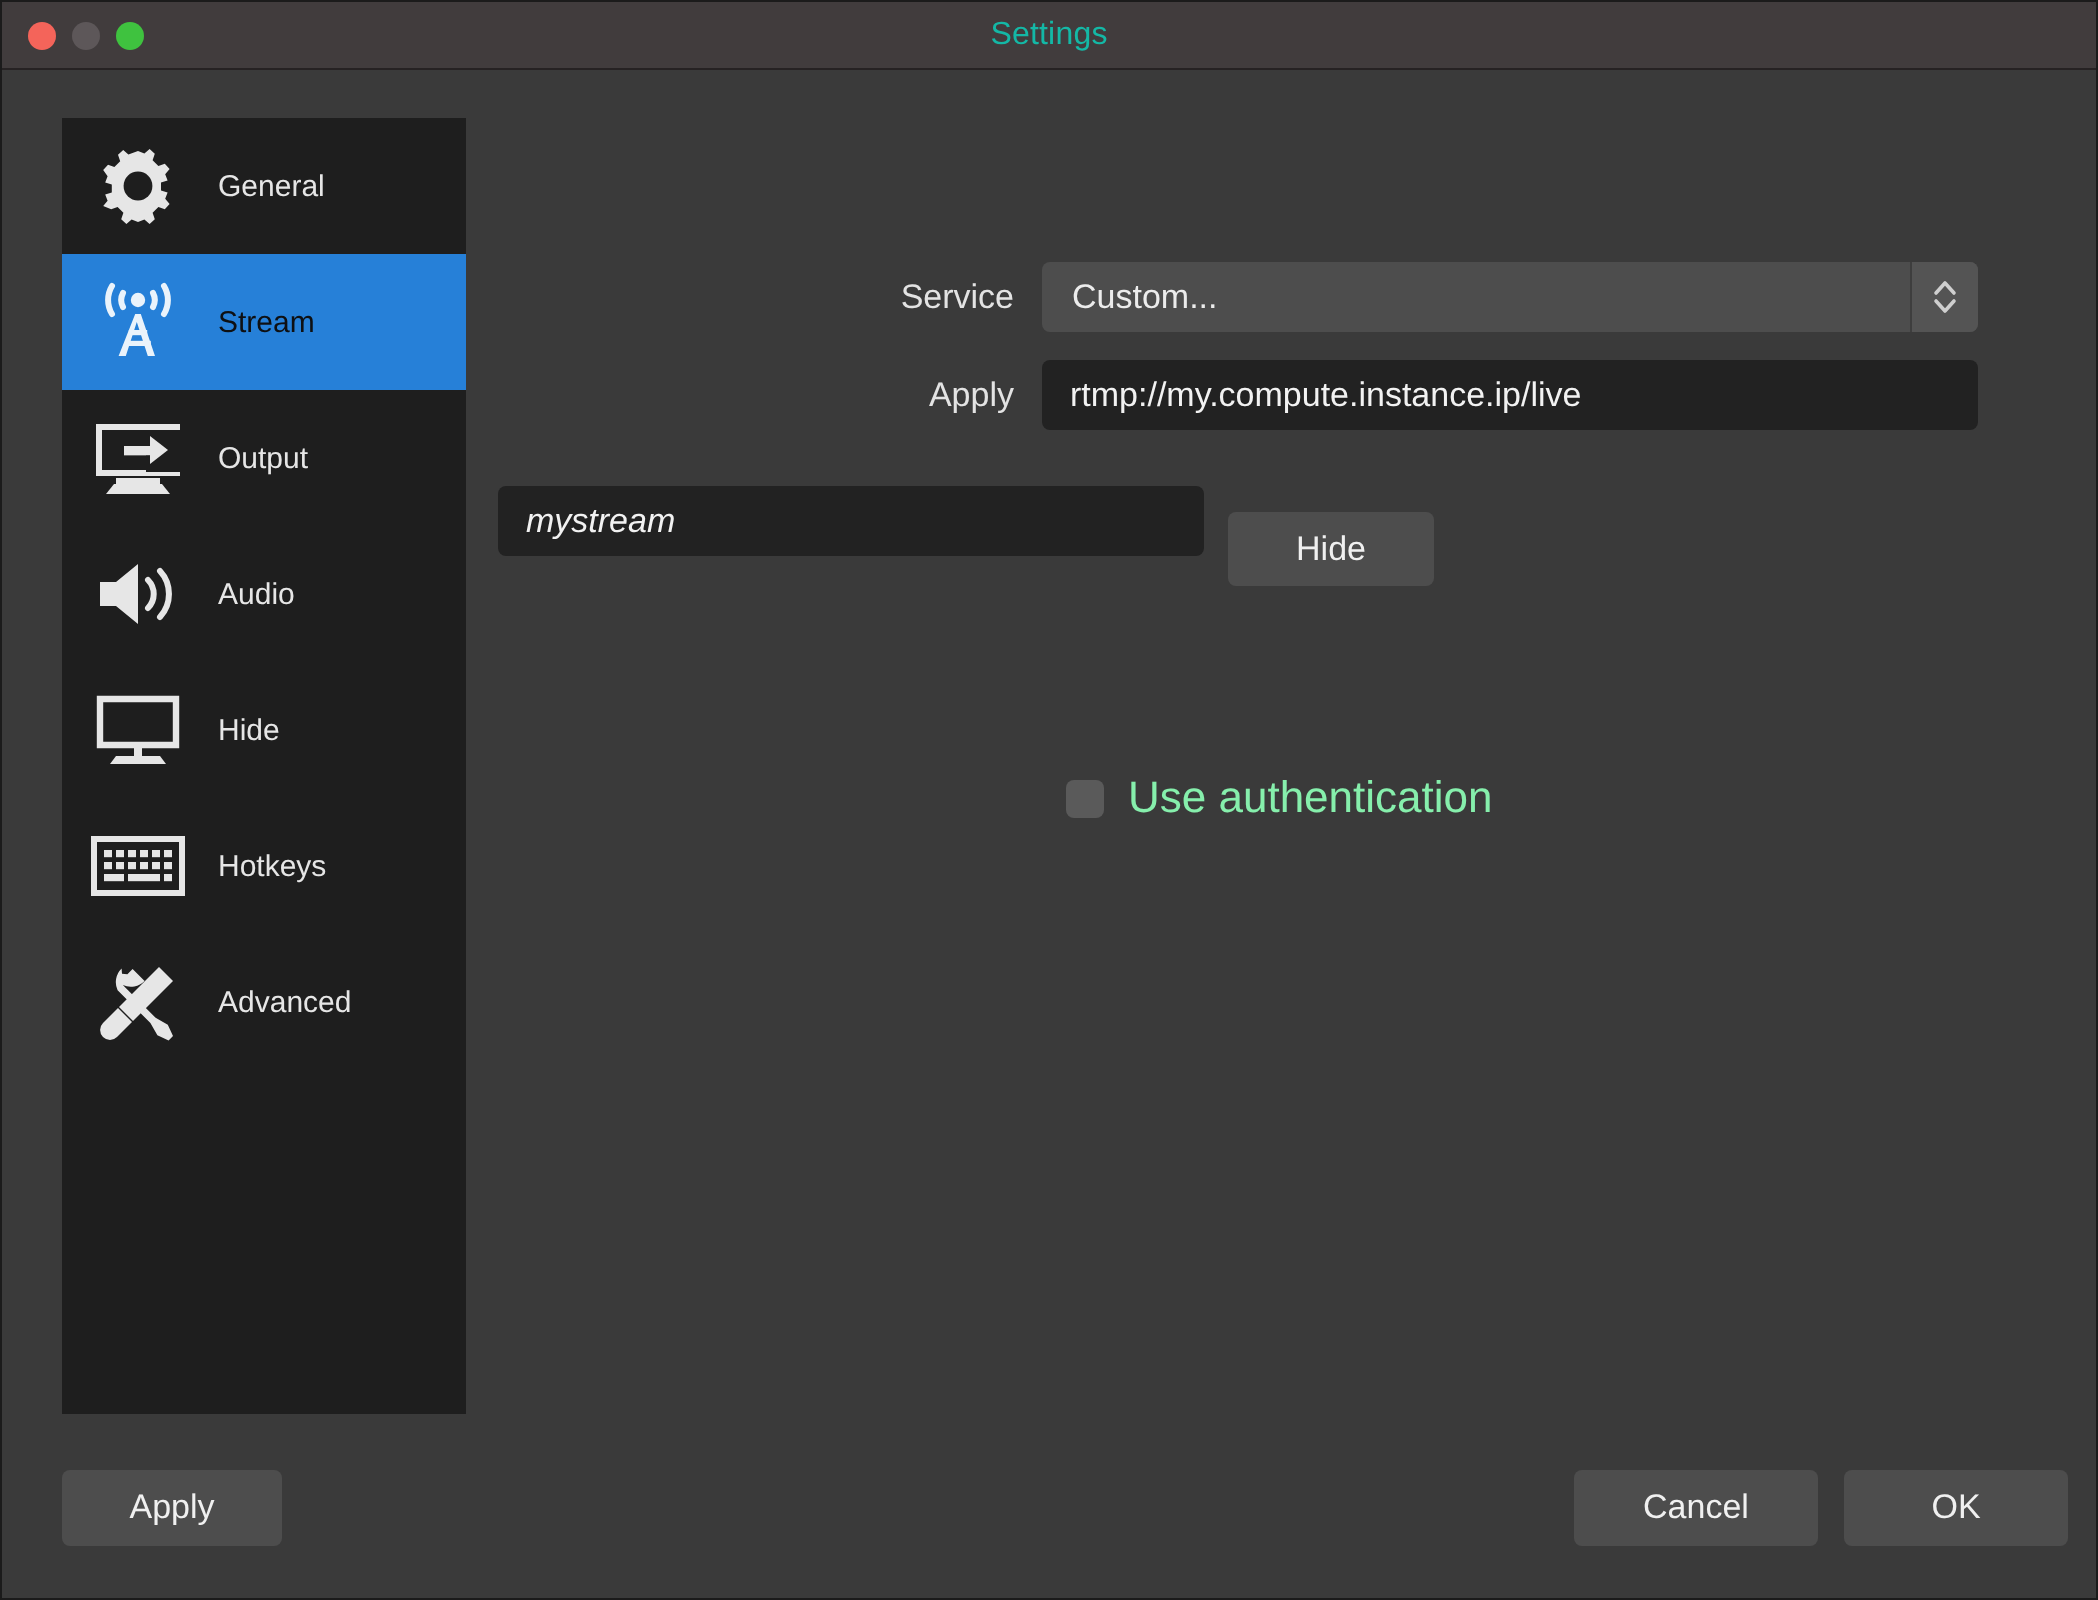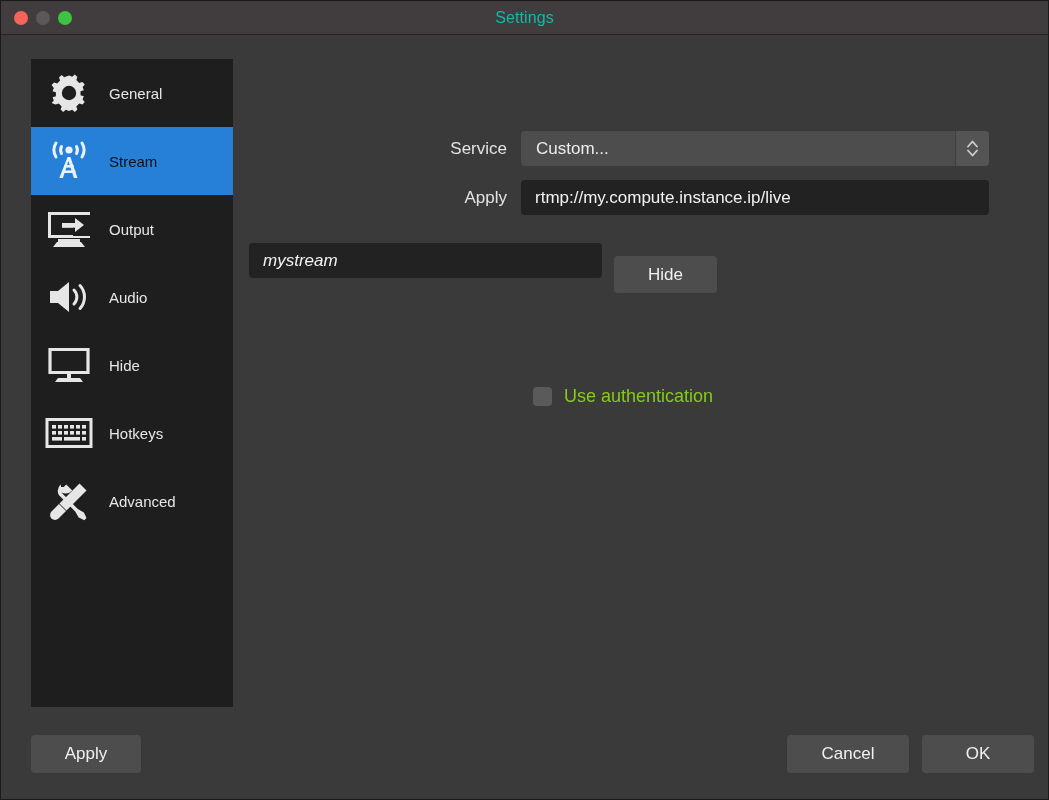--- a/index.html
+++ b/index.html
@@ -203,22 +203,22 @@
     align-items: center;
     gap: 12px;
   }
   .checkbox {
     width: 19px;
     height: 19px;
     border-radius: 4px;
     background: #5a5a5a;
   }
   .checkrow .lbl {
-    color: #84cc16;
-    font-size: 18px;
+    color: #86efac;
+    font-size: 22px;
   }
 
   
   .footer {
     position: absolute;
     left: 0; right: 0;
     bottom: 24px;
     height: 40px;
   }
   .btn-apply {

